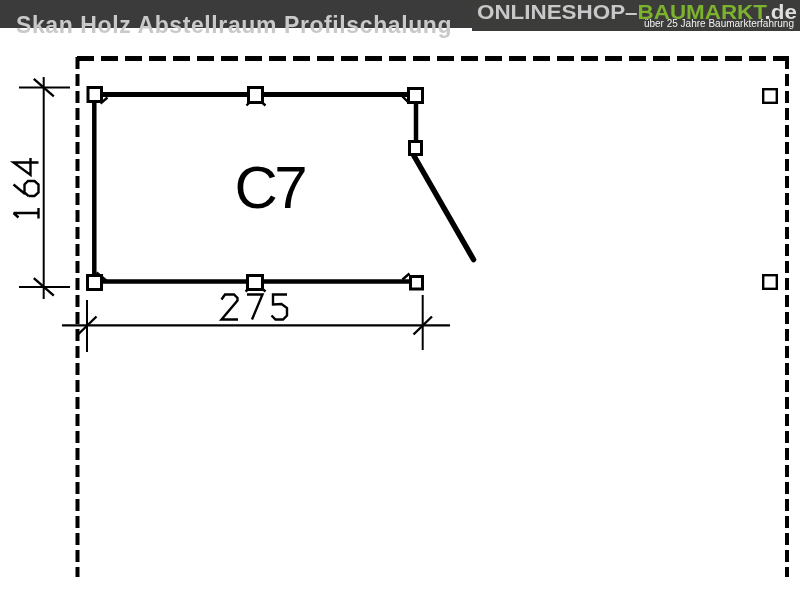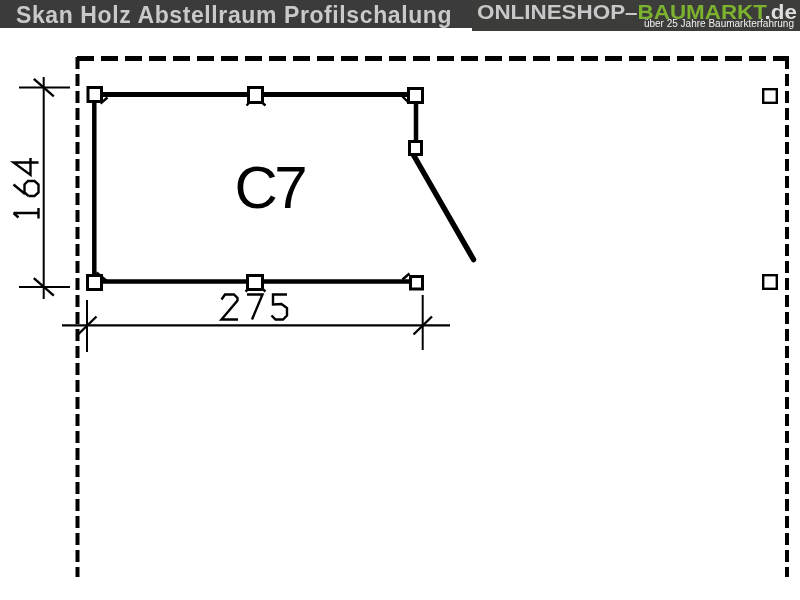--- a/index.html
+++ b/index.html
@@ -4,21 +4,21 @@
 <style>
   html,body{margin:0;padding:0;width:800px;height:600px;background:#ffffff;overflow:hidden;}
   body{font-family:"Liberation Sans",sans-serif;position:relative;}
   .abs{position:absolute;}
 </style>
 </head>
 <body>
 
 <div class="abs" style="left:0;top:0;width:472px;height:28px;background:#3b3b3b;"></div>
 
-<div class="abs" style="left:16px;top:2px;width:456px;font-size:23px;font-weight:bold;color:#c9c9c9;letter-spacing:0.6px;white-space:nowrap;">Skan Holz Abstellraum Profilschalung</div>
+<div class="abs" style="left:16px;top:12px;width:456px;font-size:23px;font-weight:bold;color:#c9c9c9;letter-spacing:0.6px;white-space:nowrap;">Skan Holz Abstellraum Profilschalung</div>
 
 <div class="abs" style="left:472px;top:0;width:328px;height:31px;background:#3c3c3a;"></div>
 
 <div class="abs" style="left:477px;top:1px;width:320px;font-size:20px;font-weight:bold;white-space:nowrap;transform:scaleX(1.12);transform-origin:0 0;"><span style="color:#c8c8c8;">ONLINESHOP–</span><span style="color:#7cb22e;">BAUMARKT</span><span style="color:#dedede;">.de</span></div>
 
 <div class="abs" style="right:6px;top:17.5px;font-size:10px;color:#f2f2f2;white-space:nowrap;">über 25 Jahre Baumarkterfahrung</div>
 
 <svg class="abs" style="left:0;top:0;" width="800" height="600" viewBox="0 0 800 600" fill="none" stroke="#000000">
 
   <line x1="77" y1="58.5" x2="789" y2="58.5" stroke-width="5" stroke-dasharray="17 7"></line>

